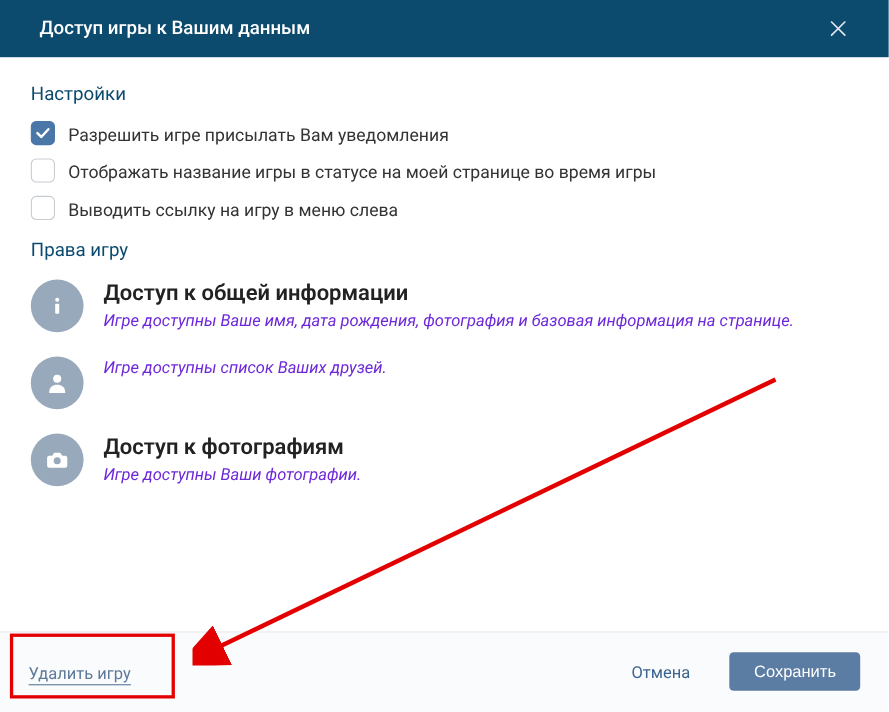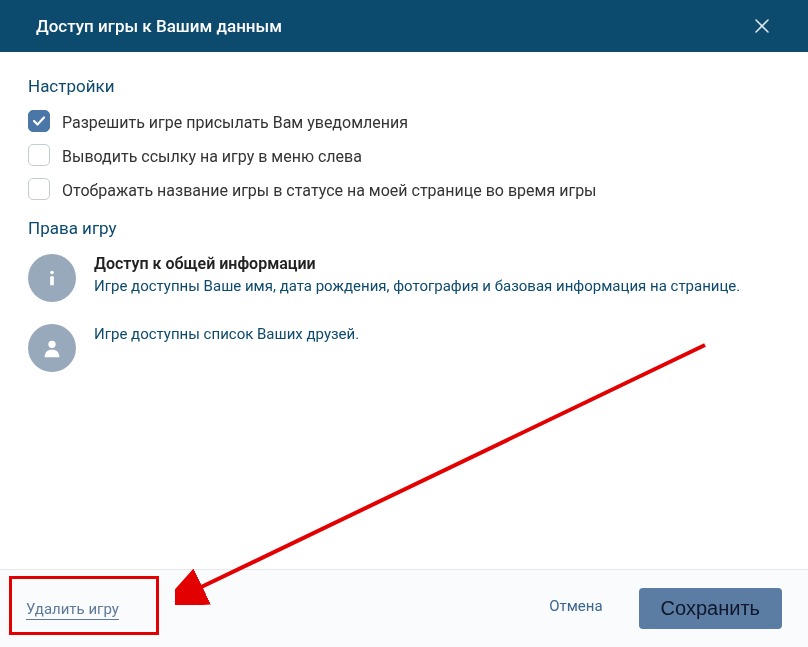--- a/index.html
+++ b/index.html
@@ -99,29 +99,30 @@
       background: #99a9bc;
       flex-shrink: 0;
       margin-right: 18px;
       display: flex;
       align-items: center;
       justify-content: center;
     }
     .perm-icon svg { width: 22px; height: 22px; fill: #fff; }
     .perm-text { flex: 1; }
     .perm-title {
-      font-size: 16px;
+      font-size: 20px;
       font-weight: 600;
       color: #222;
       margin-bottom: 3px;
     }
     .perm-desc {
       font-size: 15px;
-      color: #0c4a6e;
+      color: #6d28d9;
       line-height: 1.4;
+      font-style: italic;
     }
     .footer {
       border-top: 1px solid #e7e8ec;
       padding: 18px 26px;
       display: flex;
       align-items: center;
       justify-content: space-between;
       background: #fafbfc;
       margin-top: 23px;
     }
@@ -141,22 +142,22 @@
       gap: 18px;
     }
     .cancel-btn {
       color: #3a6590;
       font-size: 15px;
       cursor: pointer;
       padding: 9px 18px;
     }
     .save-btn {
       background: #5b7ca3;
-      color: #0f172a;
-      font-size: 20px;
+      color: #ffffff;
+      font-size: 15px;
       padding: 9px 22px;
       border-radius: 4px;
       cursor: pointer;
       border: none;
     }
     
     .annotation-box {
       position: absolute;
       border: 3px solid #e30000;
       pointer-events: none;
@@ -188,26 +189,26 @@
       <div class="checkbox checked">
         <svg viewBox="0 0 14 14">
             <path d="M2 7 L5.5 10.5 L12 3.5" stroke="#fff" stroke-width="2.2" fill="none" stroke-linecap="round" stroke-linejoin="round"></path>
           </svg>
       </div>
       <div class="checkbox-label">Разрешить игре присылать Вам уведомления</div>
     </div>
 
     <div class="checkbox-row">
       <div class="checkbox"></div>
-      <div class="checkbox-label">Выводить ссылку на игру в меню слева</div>
+      <div class="checkbox-label">Отображать название игры в статусе на моей странице во время игры</div>
     </div>
 
     <div class="checkbox-row">
       <div class="checkbox"></div>
-      <div class="checkbox-label">Отображать название игры в статусе на моей странице во время игры</div>
+      <div class="checkbox-label">Выводить ссылку на игру в меню слева</div>
     </div>
 
     <div class="divider"></div>
 
     <div class="section-title">Права игру</div>
 
     <div class="permissions">
 
       <div class="perm-row">
         <div class="perm-icon">
@@ -227,20 +228,32 @@
           <svg viewBox="0 0 24 24">
               <circle cx="12" cy="8" r="4"></circle>
               <path d="M4 22 C4 16 8 14 12 14 C16 14 20 16 20 22 Z"></path>
             </svg>
         </div>
         <div class="perm-text">
           <div class="perm-desc">Игре доступны список Ваших друзей.</div>
         </div>
       </div>
 
+      <div class="perm-row">
+        <div class="perm-icon">
+          <svg viewBox="0 0 24 24">
+              <path d="M4 8 L7 8 L9 5 L15 5 L17 8 L20 8 C21 8 22 9 22 10 L22 18 C22 19 21 20 20 20 L4 20 C3 20 2 19 2 18 L2 10 C2 9 3 8 4 8 Z"></path>
+              <circle cx="12" cy="13" r="3.5" fill="#99a9bc"></circle>
+            </svg>
+        </div>
+        <div class="perm-text">
+          <div class="perm-title">Доступ к фотографиям</div>
+          <div class="perm-desc">Игре доступны Ваши фотографии.</div>
+        </div>
+      </div>
 
     </div>
 
   </div>
 
   <div class="footer">
     <div class="footer-left">
       <span class="delete-link">Удалить игру</span>
     </div>
     <div class="footer-right">

